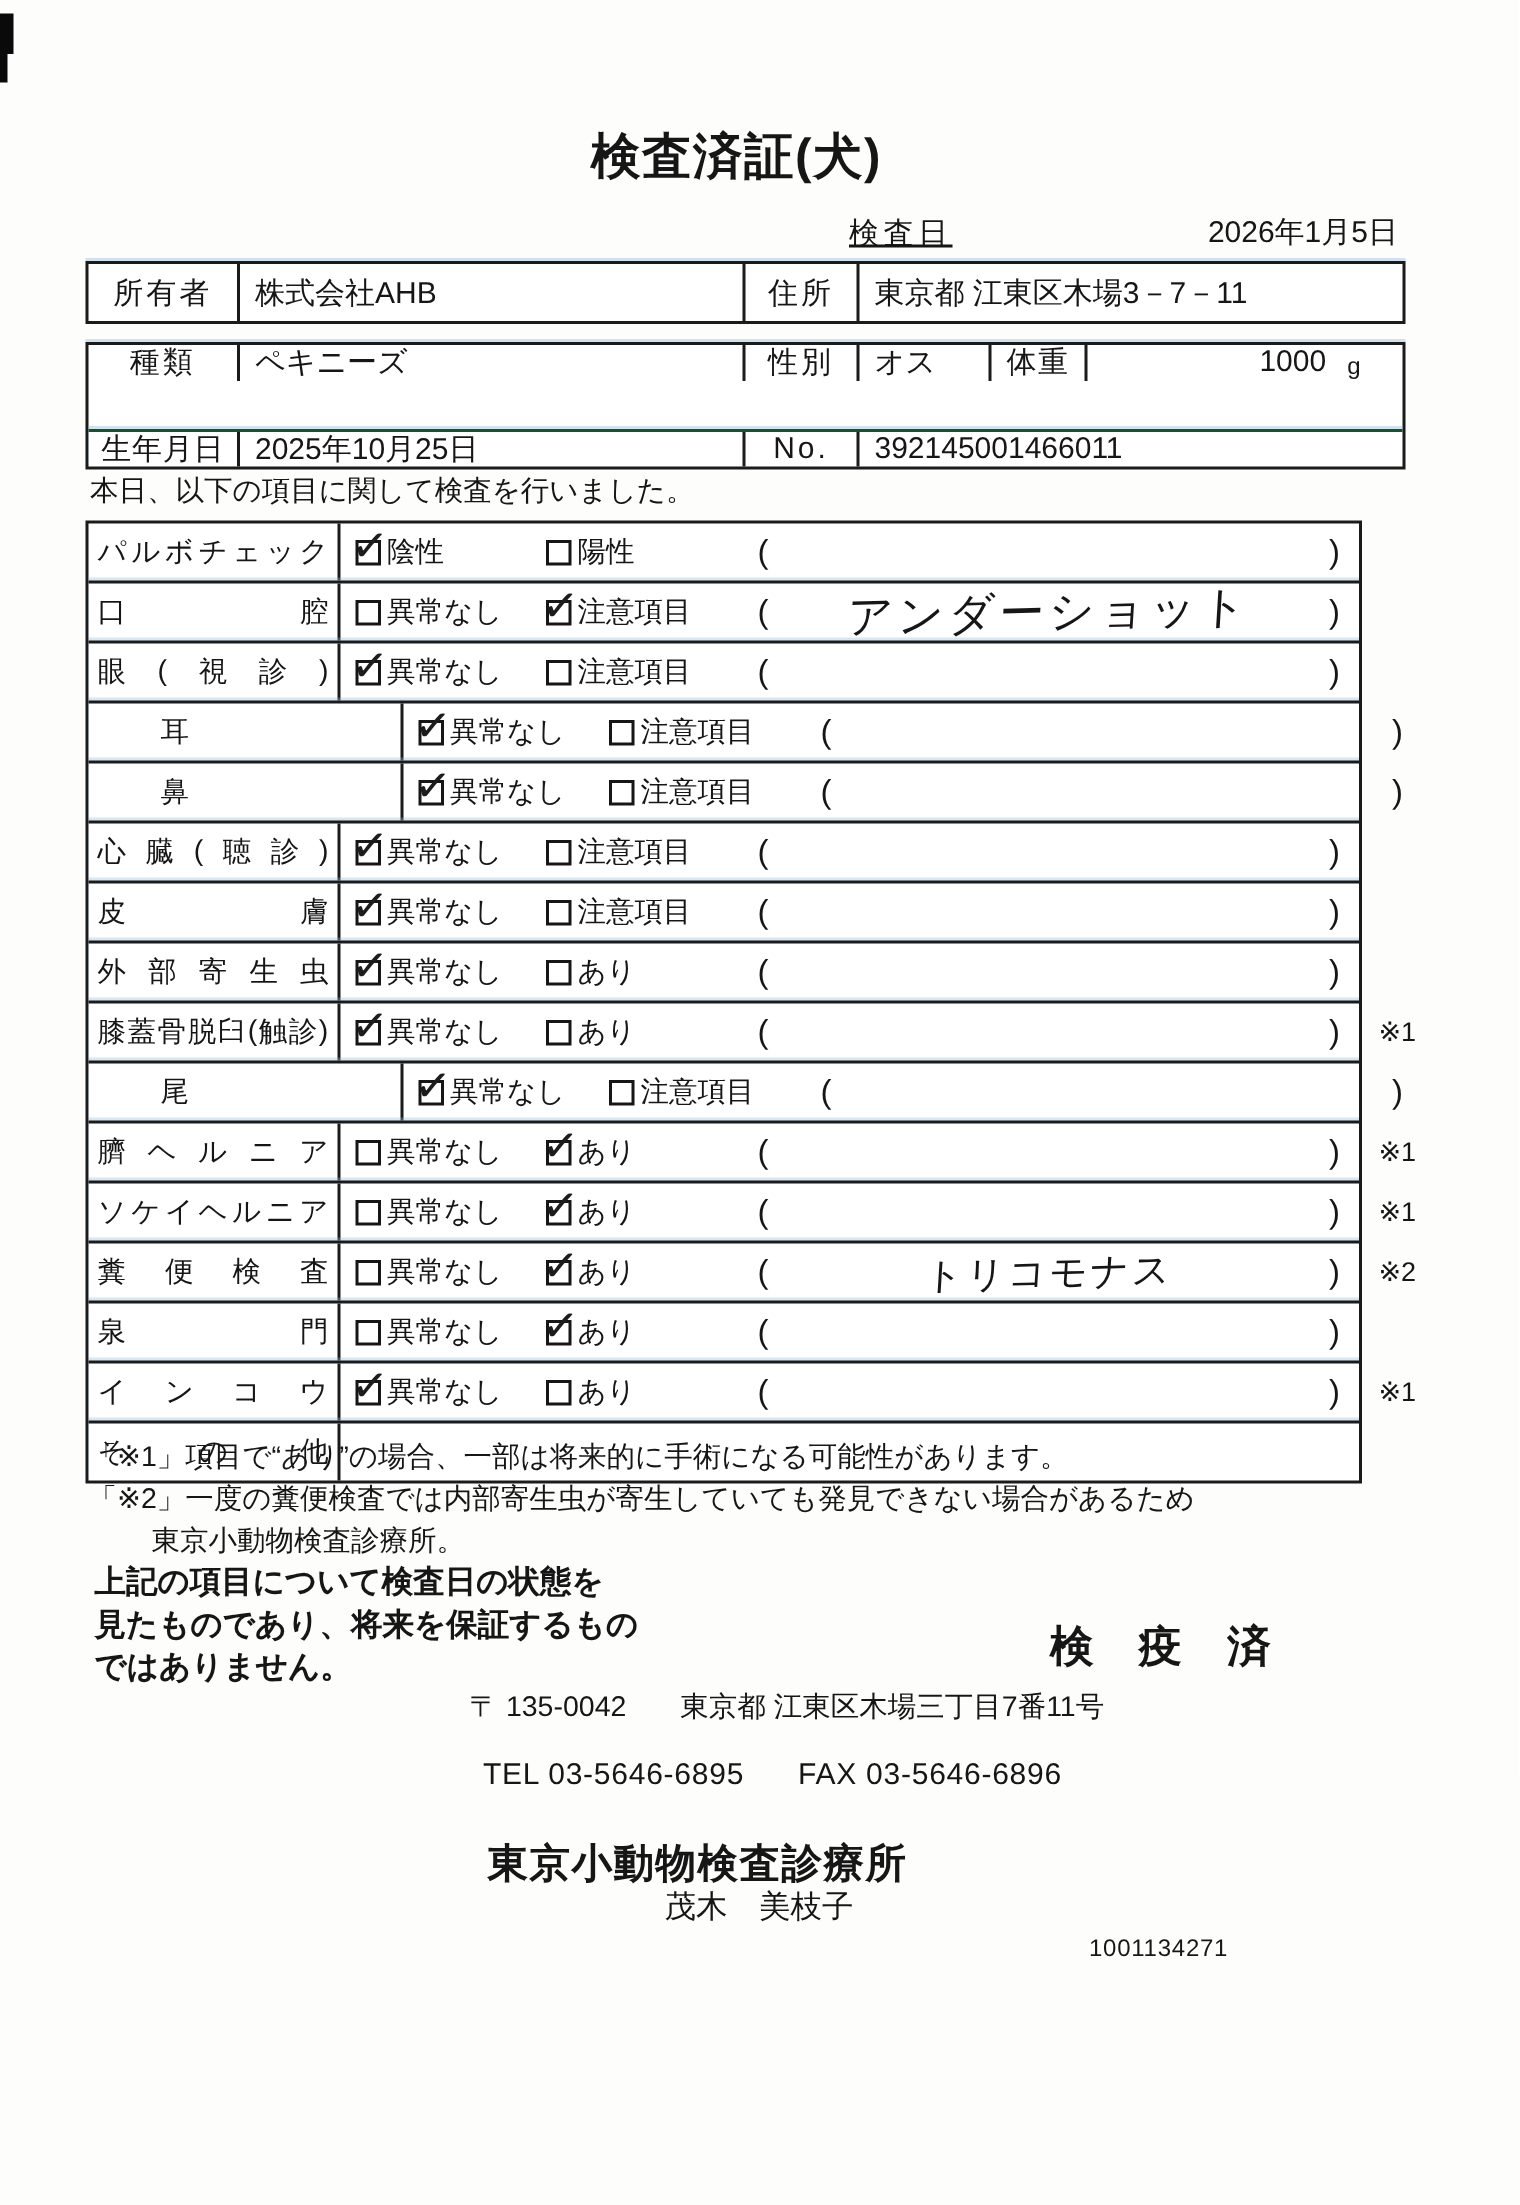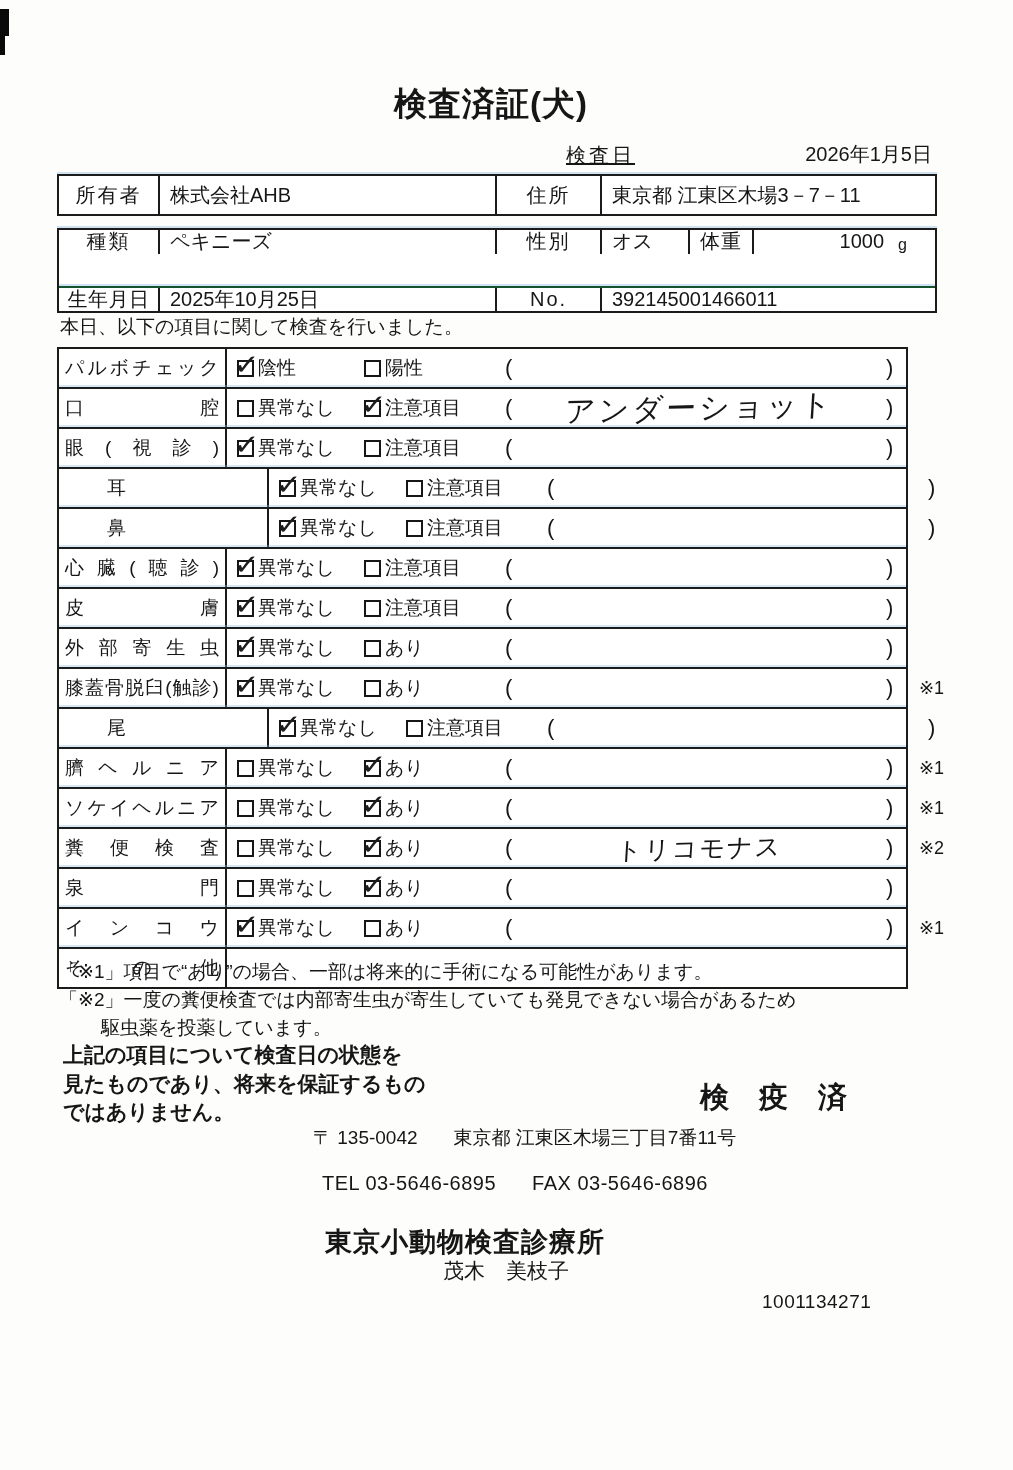--- a/index.html
+++ b/index.html
@@ -19,21 +19,21 @@
   .tbl{position:absolute;left:57px;width:880px;border:2px solid #1b1b1b;display:flex;flex-direction:column;box-sizing:border-box;box-shadow:0 -2px 0 rgba(140,185,220,0.40);background:#fff;}
   .owner-tbl{top:174px;height:42px;}
   .animal-tbl{top:228px;height:85px;gap:32px;}
   .trow{display:flex;flex:1;min-height:0;}
   .trow + .trow{border-top:2px solid #14532d;box-shadow:0 -2px 0 rgba(140,185,220,0.40);}
   .tcell{display:flex;align-items:center;font-size:20px;box-sizing:border-box;padding:0 10px;white-space:nowrap;overflow:visible;}
   .tcell.brd{border-right:2px solid #1b1b1b;}
   .c-label{justify-content:center;letter-spacing:2px;padding:0 4px;}
   .w1{width:101px;flex-shrink:0;}
   .w2{width:337px;flex-shrink:0;}
-  .w3{width:105px;flex-shrink:0;}
+  .w3{width:76px;flex-shrink:0;}
   .w-sex{width:88px;flex-shrink:0;}
   .w-wt{width:64px;flex-shrink:0;letter-spacing:1px;}
   .grow{flex:1;}
   .weight-cell{justify-content:flex-end;padding-right:28px;}
   .unit{font-size:16px;margin-left:14px;margin-top:6px;}
   .tight{letter-spacing:0.5px;padding:0 5px;}
 
   .intro{position:absolute;left:60px;top:314px;font-size:19px;margin:0;}
 
   .exam-table{position:absolute;left:57px;top:347px;width:851px;border:2px solid #1b1b1b;box-sizing:border-box;background:#fff;}
@@ -59,21 +59,21 @@
   .fn-line{white-space:nowrap;}
   .fn-indent{padding-left:42px;}
   .disclaimer{position:absolute;left:63px;top:1041px;font-size:21px;line-height:28.5px;font-weight:600;}
   .stamp{position:absolute;left:700px;top:1078px;font-size:29px;letter-spacing:11px;font-weight:600;white-space:nowrap;}
   .footer-postal{position:absolute;left:313px;top:1125px;font-size:19px;white-space:nowrap;}
   .addr-gap{margin-left:36px;}
   .footer-tel{position:absolute;left:322px;top:1172px;font-size:20px;white-space:nowrap;letter-spacing:0.5px;}
   .fax-gap{margin-left:36px;}
   .clinic-name{position:absolute;left:325px;top:1224px;font-size:27px;letter-spacing:1px;font-weight:600;white-space:nowrap;}
   .person-name{position:absolute;left:443px;top:1257px;font-size:21px;white-space:nowrap;}
-  .serial{position:absolute;left:762px;top:1291px;font-size:19px;letter-spacing:0.5px;}
+  .serial{position:absolute;left:726px;top:1291px;font-size:16px;letter-spacing:0.5px;}
 </style>
 </head>
 <body>
 
 <div class="page">
 
   <div class="artifact a1"></div>
   <div class="artifact a2"></div>
 
   <h1 class="title">検査済証(犬)</h1>
@@ -457,21 +457,21 @@
           <span>の</span>
           <span>他</span>
         </div>
         <div class="row-body"></div>
       </div>
     </div>
 
   <div class="footnotes">
     <div class="fn-line">「※1」項目で“あり”の場合、一部は将来的に手術になる可能性があります。</div>
     <div class="fn-line">「※2」一度の糞便検査では内部寄生虫が寄生していても発見できない場合があるため</div>
-    <div class="fn-line fn-indent">駆虫薬を投薬しています。</div>
+    <div class="fn-line fn-indent">東京小動物検査診療所。</div>
   </div>
 
   <div class="disclaimer">
     <div>上記の項目について検査日の状態を</div>
     <div>見たものであり、将来を保証するもの</div>
     <div>ではありません。</div>
   </div>
 
   <div class="stamp">検 疫 済</div>
 

